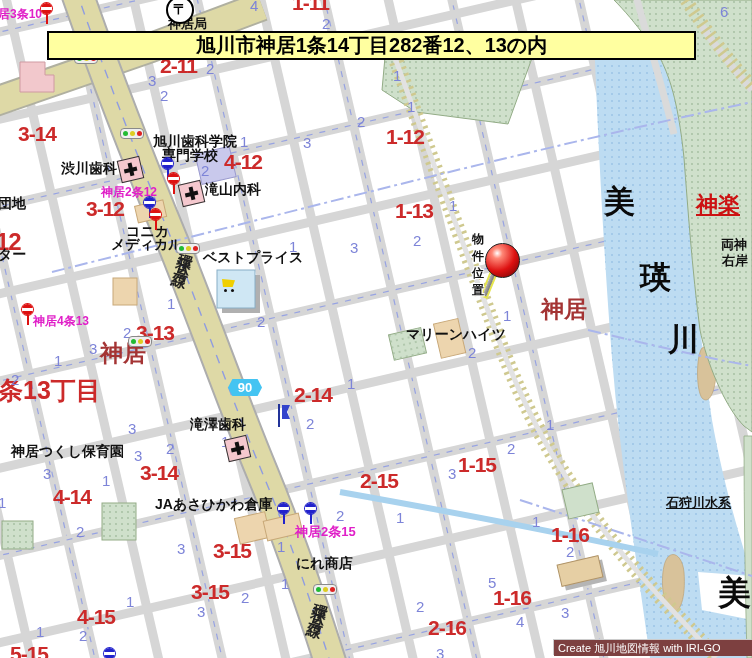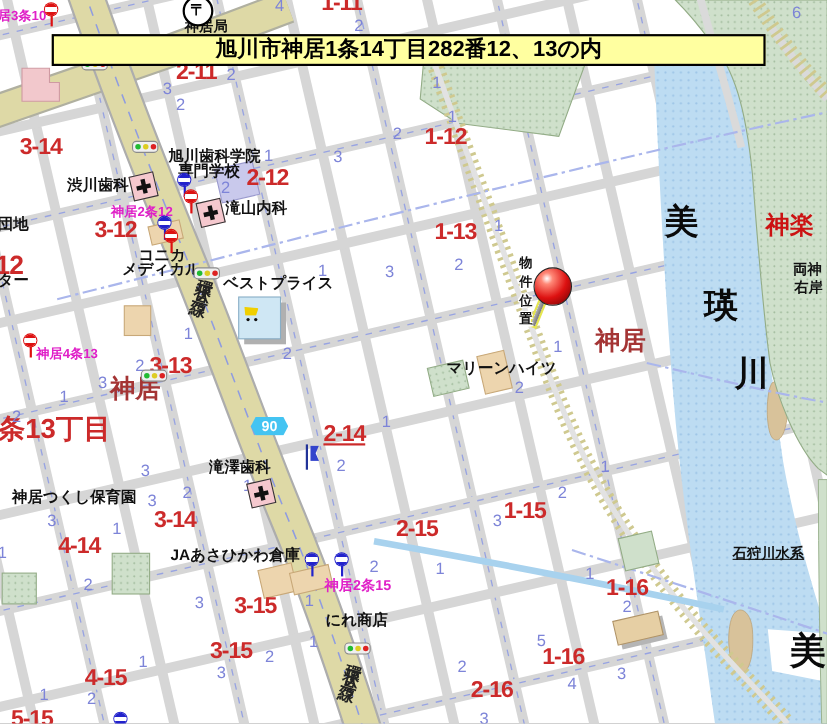--- a/index.html
+++ b/index.html
@@ -200,41 +200,41 @@
       <rect x="565" y="486" width="31" height="30" transform="rotate(-13 580 501)" fill="#cfe0cb" stroke="#93ac86"></rect>
       <rect x="391" y="331" width="33" height="26" transform="rotate(-13 407 344)" fill="#cfe0cb" stroke="#93ac86"></rect>
       <rect x="391" y="331" width="33" height="26" transform="rotate(-13 407 344)" fill="url(#pdotGreen)"></rect>
     </g>
   </svg>
 
   <div id="label-layer">
       <div class="lbl block" style="left: 18px; top: 123px;">3-14</div>
       <div class="lbl block" style="left: 160px; top: 55px;">2-11</div>
       <div class="lbl block" style="left: 292px; top: -8px;">1-11</div>
-      <div class="lbl block" style="left: 386px; top: 114px;">1-12</div>
-      <div class="lbl block" style="left: 224px; top: 151px;">2-12</div>
+      <div class="lbl block" style="left: 386px; top: 126px;">1-12</div>
+      <div class="lbl block" style="left: 224px; top: 151px;">4-12</div>
       <div class="lbl block" style="left: 86px; top: 198px;">3-12</div>
       <div class="lbl block" style="left: 395px; top: 200px;">1-13</div>
       <div class="lbl block" style="left: 136px; top: 322px;">3-13</div>
       <div class="lbl block" style="left: -4px; top: 229px; font-size: 24px;">12</div>
-      <div class="lbl block" style="left: 294px; top: 384px; text-decoration: underline;">2-14</div>
+      <div class="lbl block" style="left: 294px; top: 384px;">2-14</div>
       <div class="lbl block" style="left: 140px; top: 462px;">3-14</div>
       <div class="lbl block" style="left: 53px; top: 486px;">4-14</div>
       <div class="lbl block" style="left: 458px; top: 454px;">1-15</div>
       <div class="lbl block" style="left: 360px; top: 470px;">2-15</div>
       <div class="lbl block" style="left: 213px; top: 540px;">3-15</div>
       <div class="lbl block" style="left: 191px; top: 581px;">3-15</div>
       <div class="lbl block" style="left: 77px; top: 606px;">4-15</div>
       <div class="lbl block" style="left: 10px; top: 643px;">5-15</div>
       <div class="lbl block" style="left: 551px; top: 524px;">1-16</div>
       <div class="lbl block" style="left: 493px; top: 587px;">1-16</div>
       <div class="lbl block" style="left: 428px; top: 617px;">2-16</div>
       <div class="lbl district" style="left: 100px; top: 341px;">神居</div>
       <div class="lbl district" style="left: 541px; top: 297px;">神居</div>
-      <div class="lbl district" style="left: 696px; top: 193px; font-size: 22px; color: rgb(204, 18, 18);">神楽</div>
+      <div class="lbl district" style="left: 696px; top: 193px; font-size: 22px; color: rgb(204, 18, 18); text-decoration: underline;">神楽</div>
       <div class="lbl district" style="left: -2px; top: 377px; font-size: 25px; color: rgb(204, 42, 42);">条13丁目</div>
       <div class="lbl rivername" style="left: 604px; top: 186px; font-size: 31px;">美</div>
       <div class="lbl rivername" style="left: 640px; top: 262px; font-size: 31px;">瑛</div>
       <div class="lbl rivername" style="left: 668px; top: 324px; font-size: 31px;">川</div>
       <div class="lbl rivername" style="left: 718px; top: 576px; font-size: 33px;">美</div>
       <div class="lbl place" style="left: 168px; top: 17px; font-size: 13px;">神居局</div>
       <div class="lbl place" style="left: 61px; top: 161px;">渋川歯科</div>
       <div class="lbl place" style="left: 153px; top: 134px;">旭川歯科学院</div>
       <div class="lbl place" style="left: 162px; top: 148px;">専門学校</div>
       <div class="lbl place" style="left: 205px; top: 182px;">滝山内科</div>
@@ -374,13 +374,14 @@
   <div id="property-pin">
     <div id="pin-needle"></div>
     <div id="pin-ball"></div>
     <div id="pin-label">物件位置</div>
   </div>
 
   <div id="title-banner">
     <span>旭川市神居1条14丁目282番12、13の内</span>
   </div>
 
+  <div id="watermark">Create 旭川地図情報 with IRI-GO</div>
 </div>
 
 </body></html>

